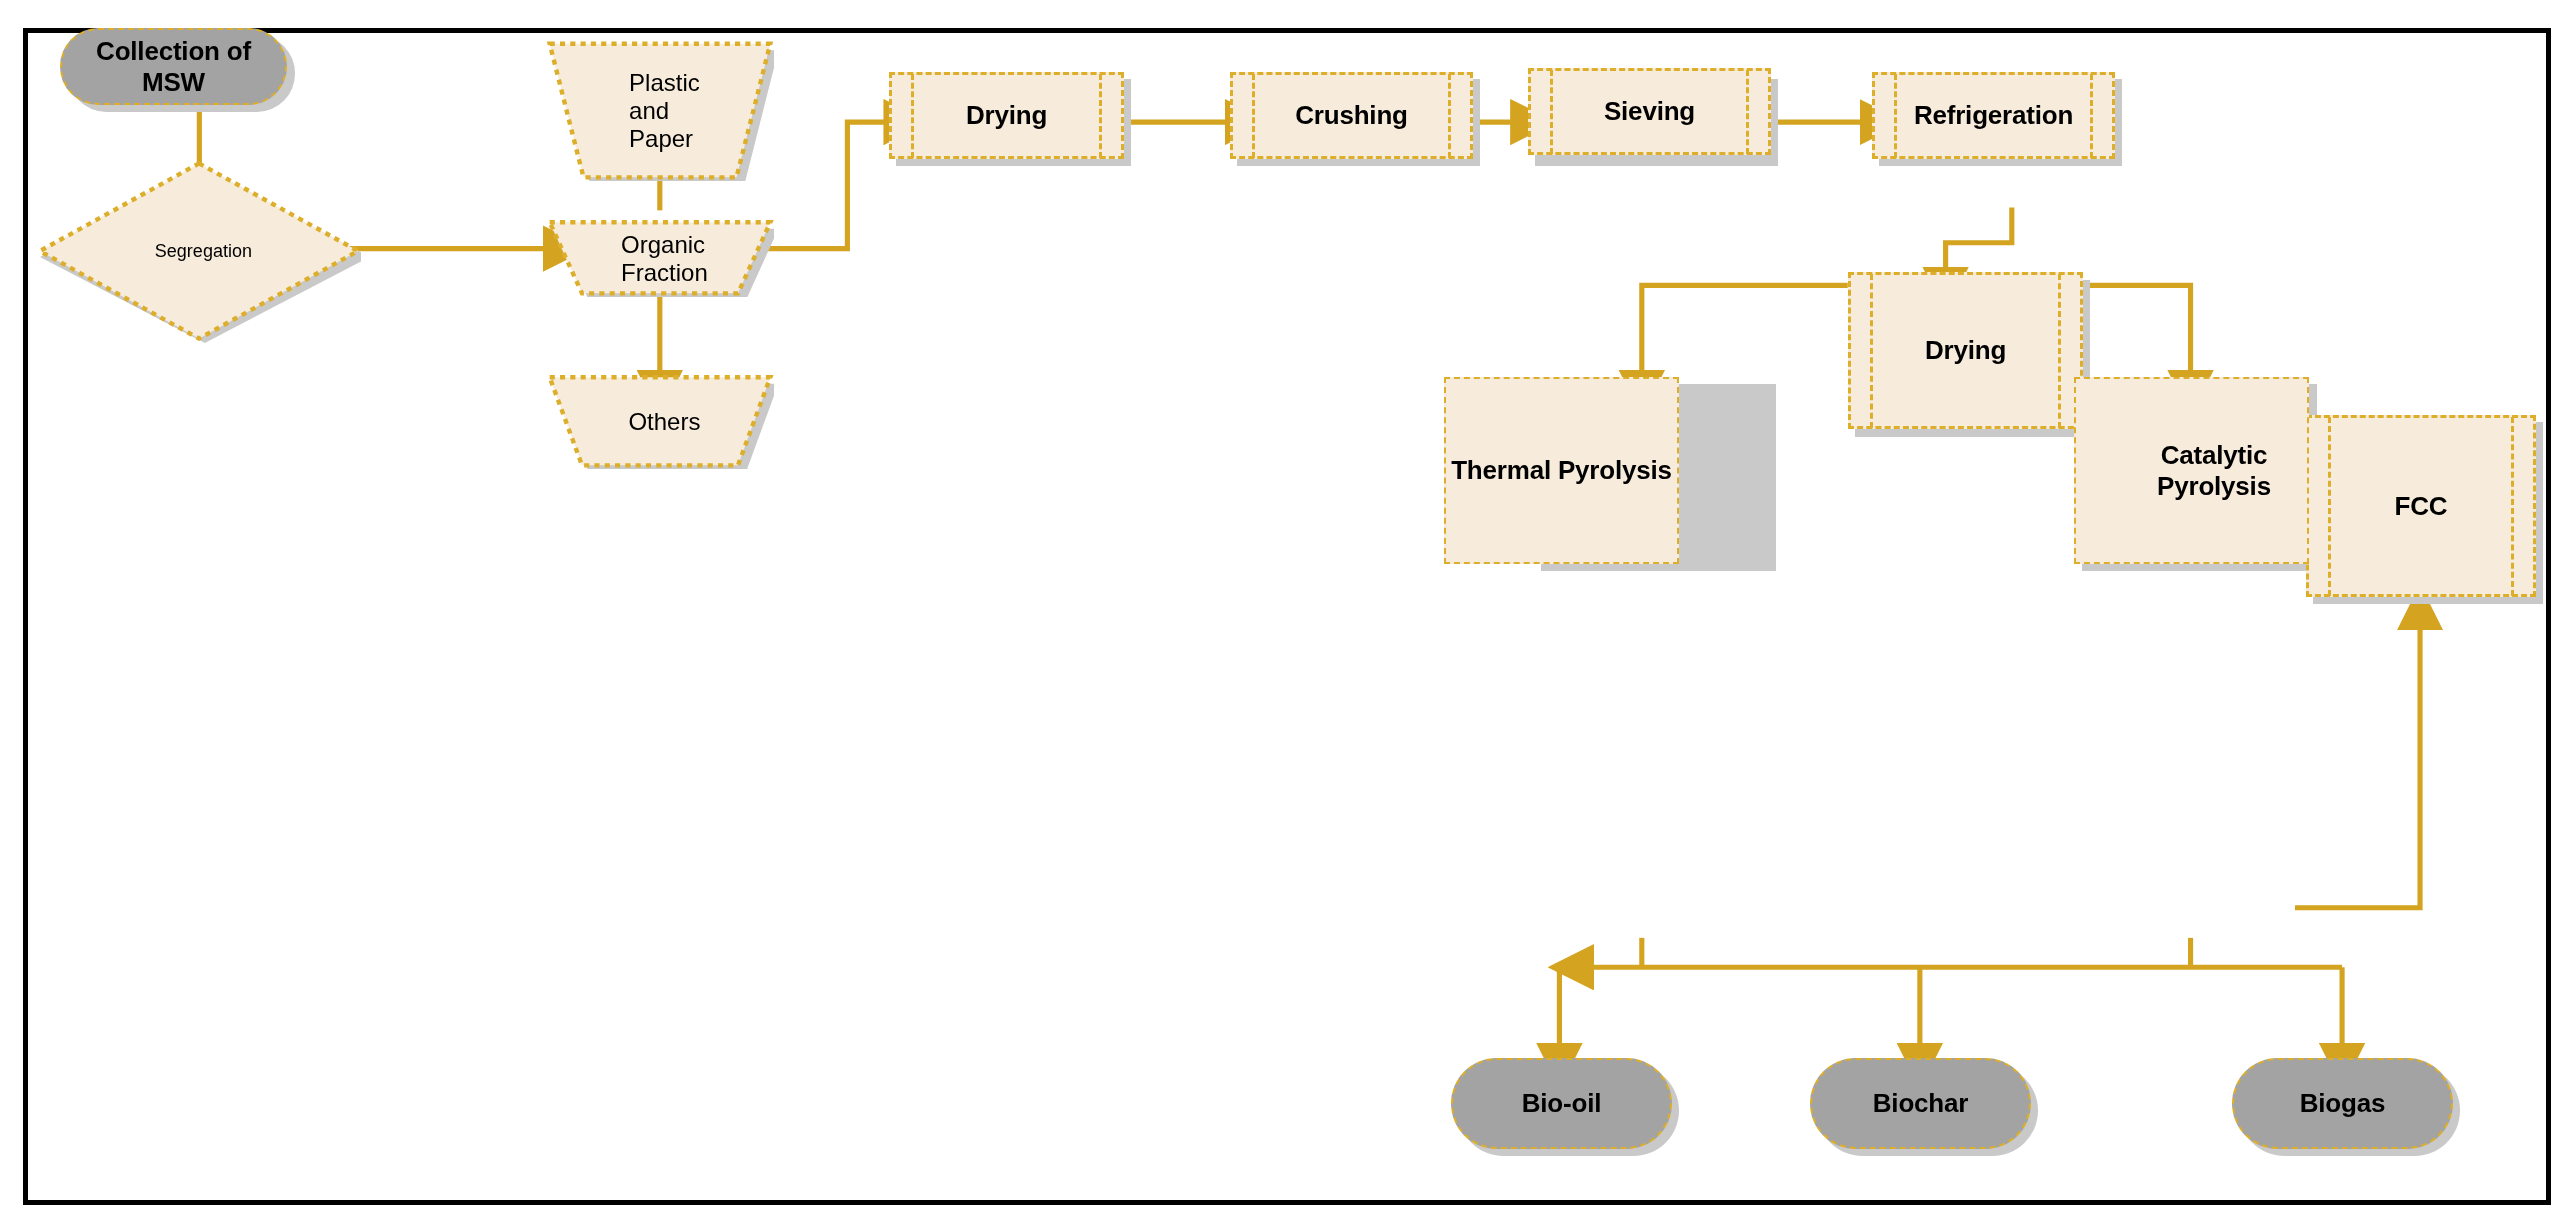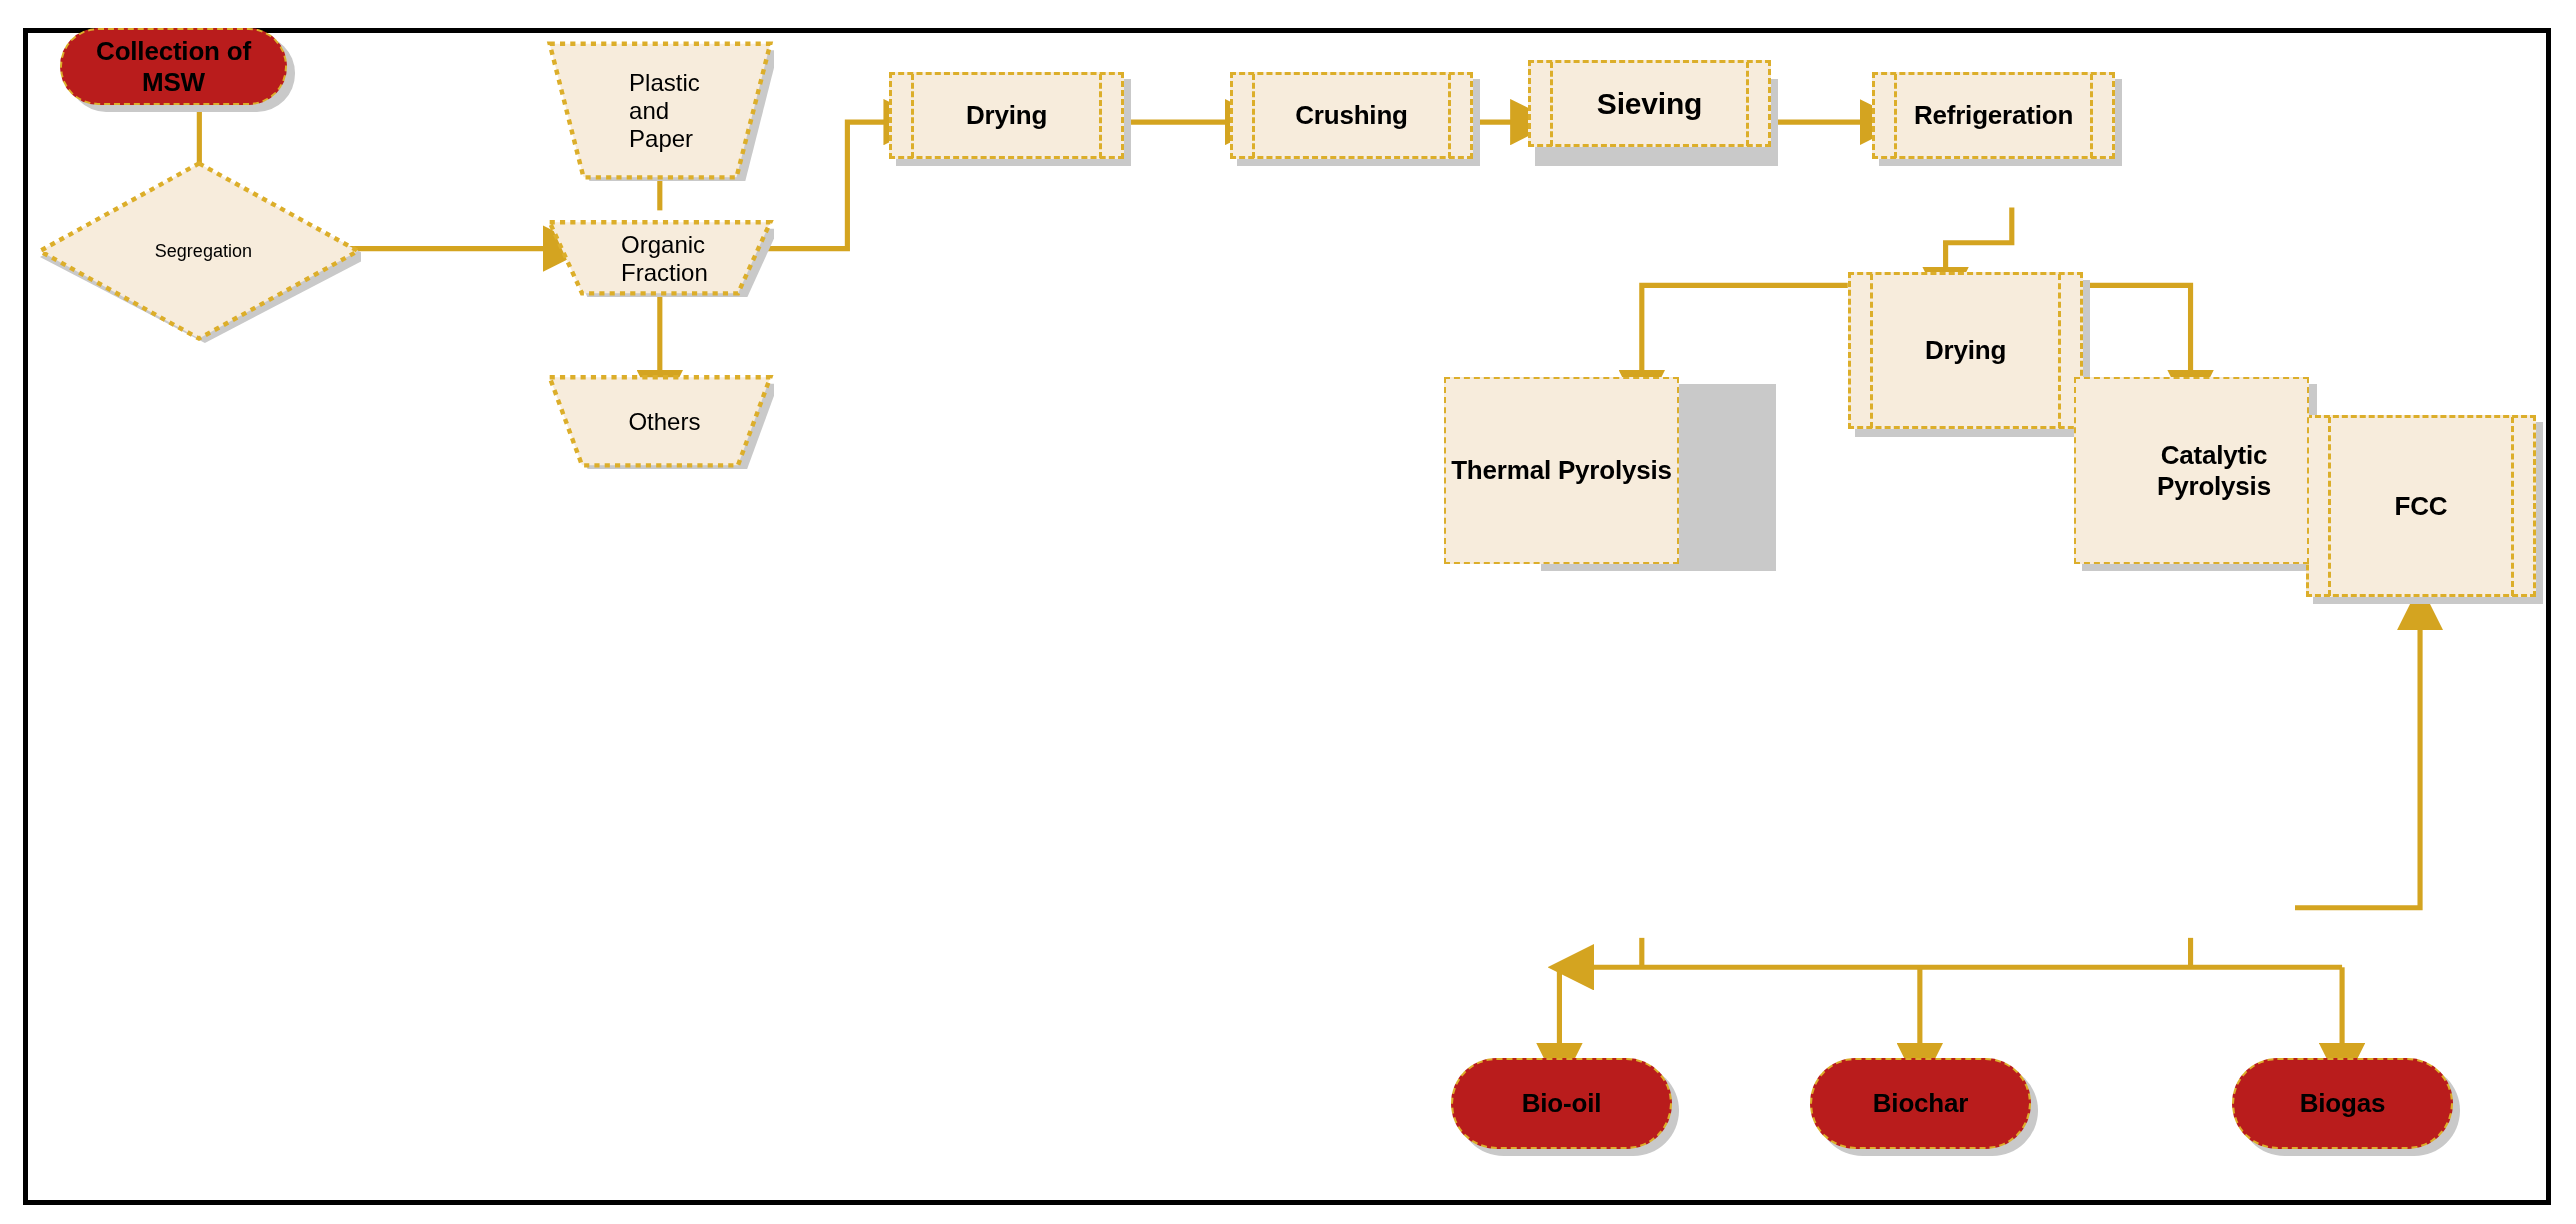--- a/index.html
+++ b/index.html
@@ -78,21 +78,21 @@
 
   
   .rect {
     background: #f7ecdc;
     border: 2.9px dashed #dcae2a;
     z-index: 3;
   }
 
   
   .term {
-    background: #b91c1c;
+    background: #a3a3a3;
     border: 2.9px dashed #dcae2a;
     z-index: 3;
   }
 
   
   .diamond-wrap { position: absolute; z-index: 3; }
   .diamond-wrap .dshape {
     position: absolute;
     left: 0; top: 0;
     width: 100%; height: 100%;
@@ -218,21 +218,21 @@
   <div class="node pp" style="left:889px;top:72px;width:235px;height:87px;font-size:26px;">
     <span class="node-label">Drying</span>
   </div>
 
   <div class="shadow" style="left:1237px;top:79px;width:243px;height:87px;"></div>
   <div class="node pp" style="left:1230px;top:72px;width:243px;height:87px;font-size:26px;">
     <span class="node-label">Crushing</span>
   </div>
 
   <div class="shadow" style="left:1535px;top:79px;width:243px;height:87px;"></div>
-  <div class="node pp" style="left:1528px;top:60px;width:243px;height:87px;font-size:30px;">
+  <div class="node pp" style="left:1528px;top:68px;width:243px;height:87px;font-size:26px;">
     <span class="node-label">Sieving</span>
   </div>
 
   <div class="shadow" style="left:1879px;top:79px;width:243px;height:87px;"></div>
   <div class="node pp" style="left:1872px;top:72px;width:243px;height:87px;font-size:26px;">
     <span class="node-label">Refrigeration</span>
   </div>
 
   <div class="shadow" style="left:1855px;top:280px;width:235px;height:157px;"></div>
   <div class="node pp" style="left:1848px;top:272px;width:235px;height:157px;font-size:26px;">

